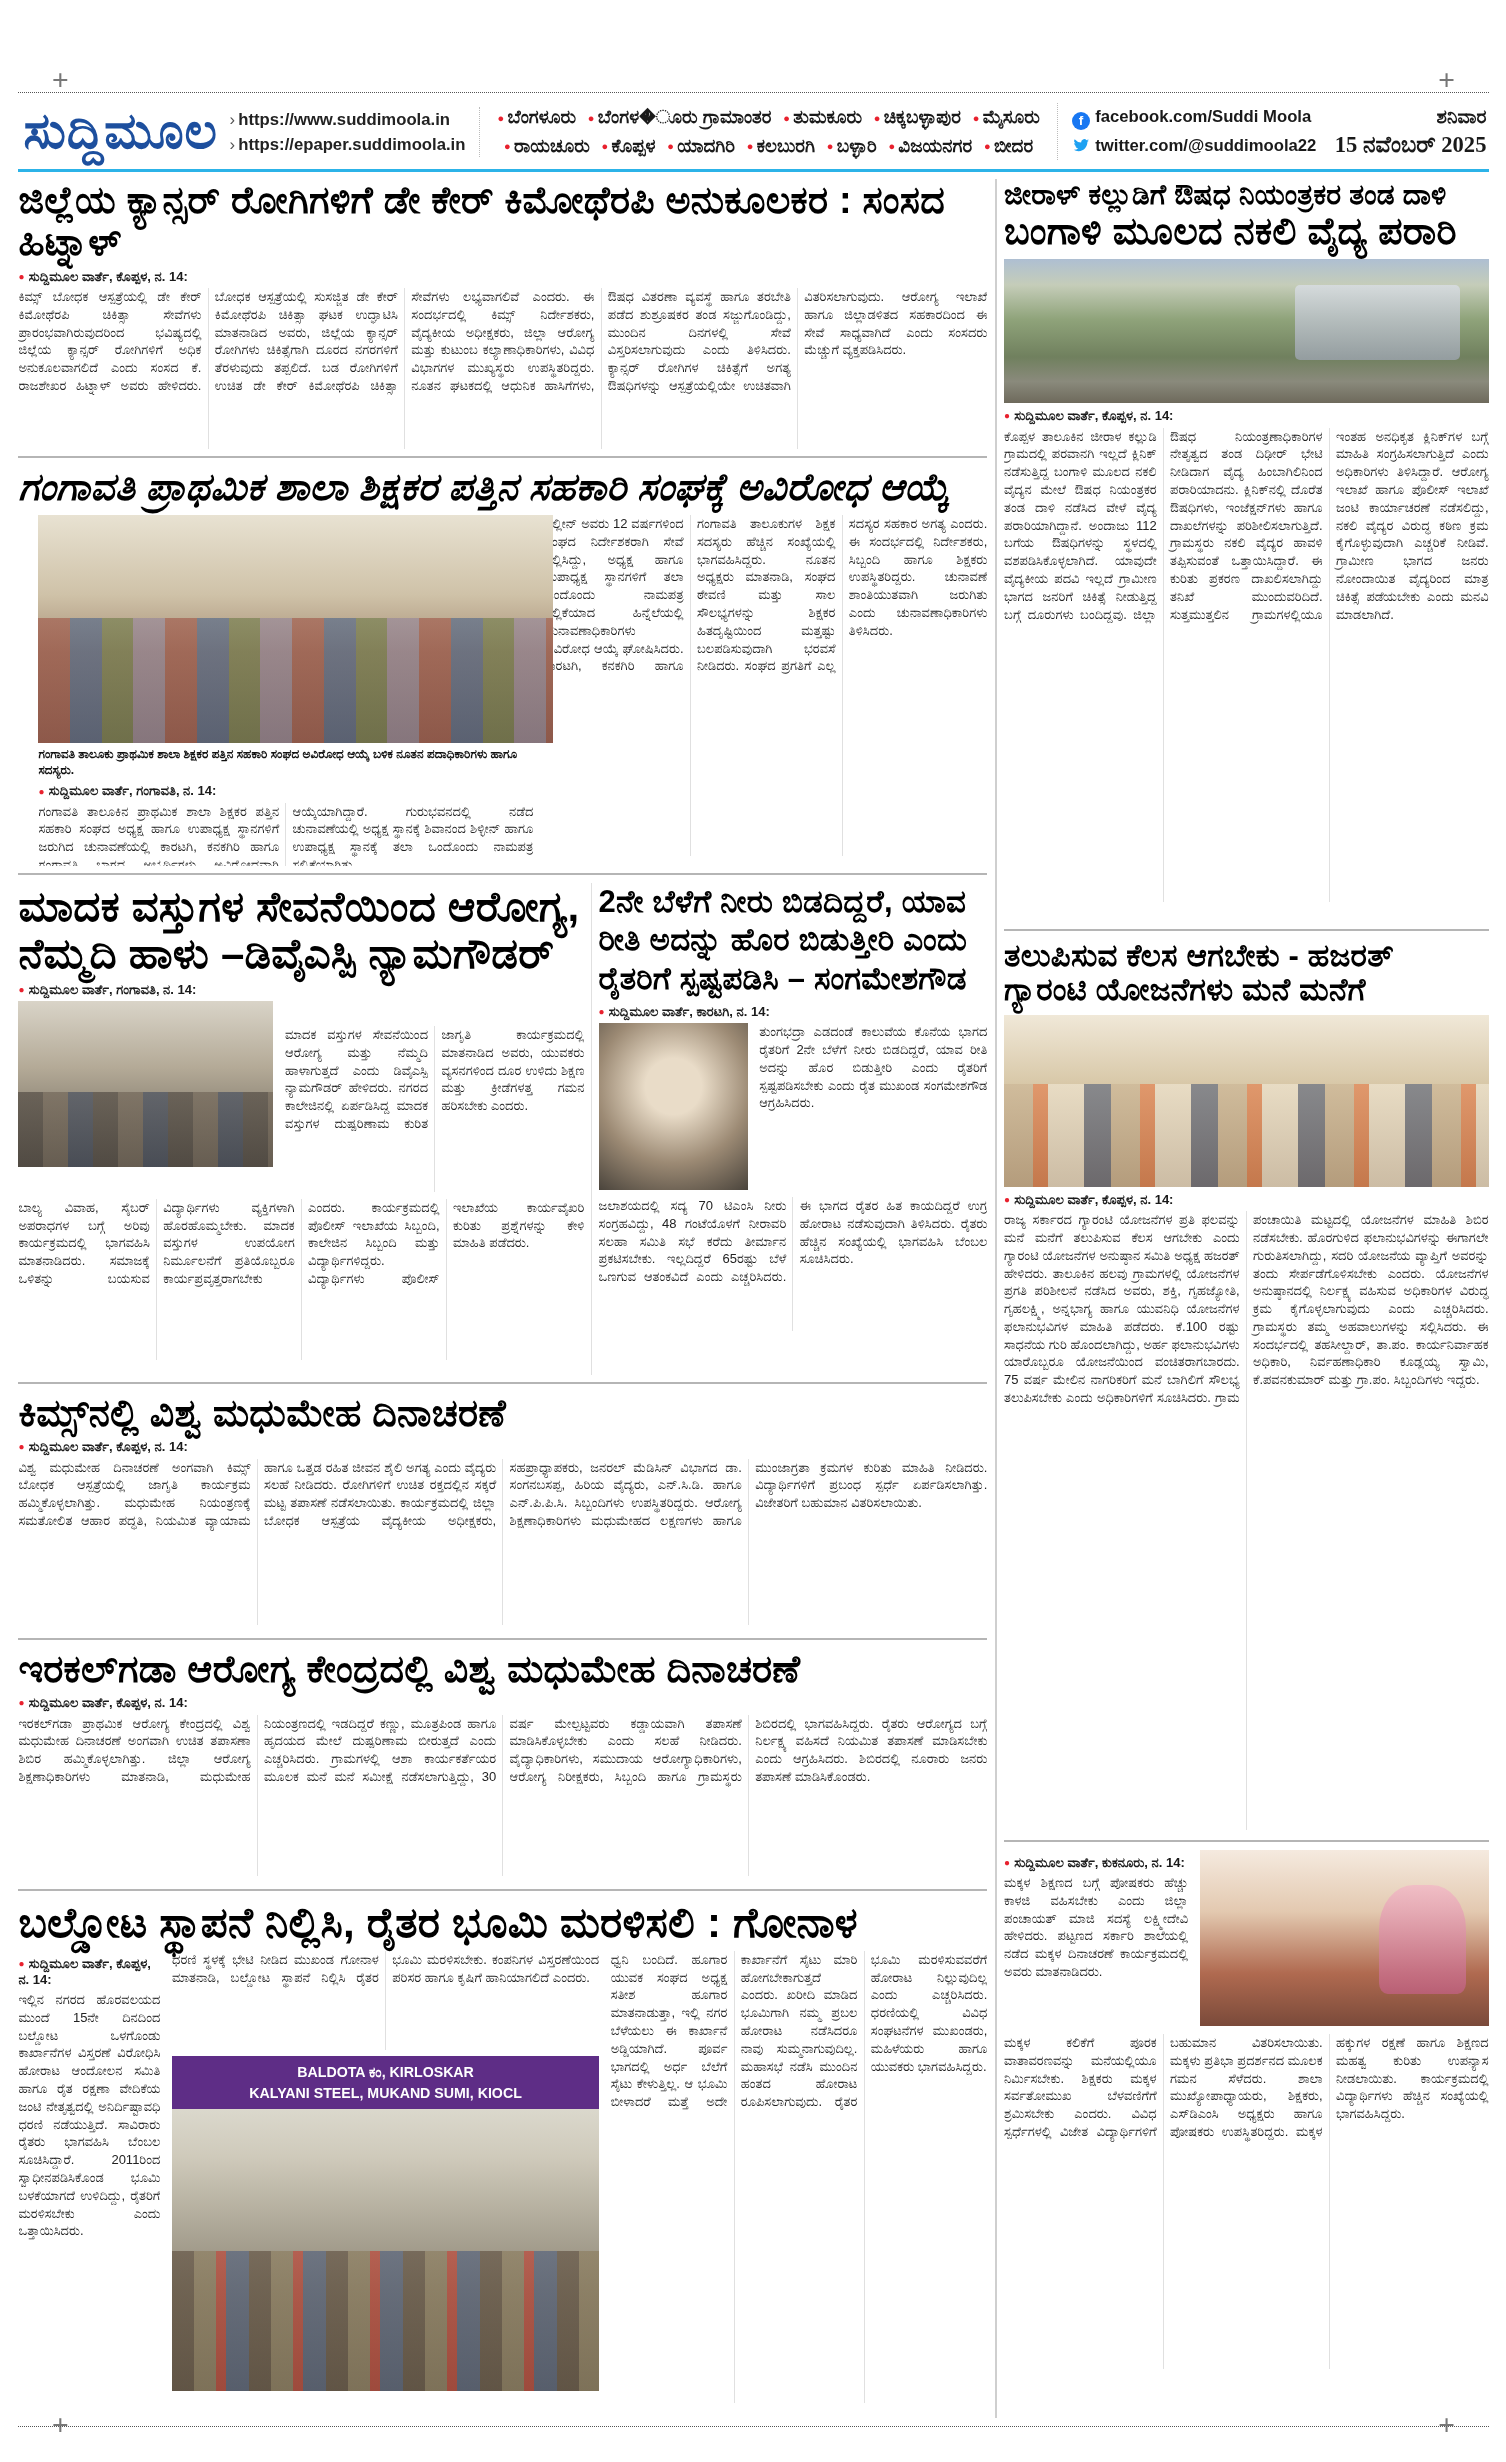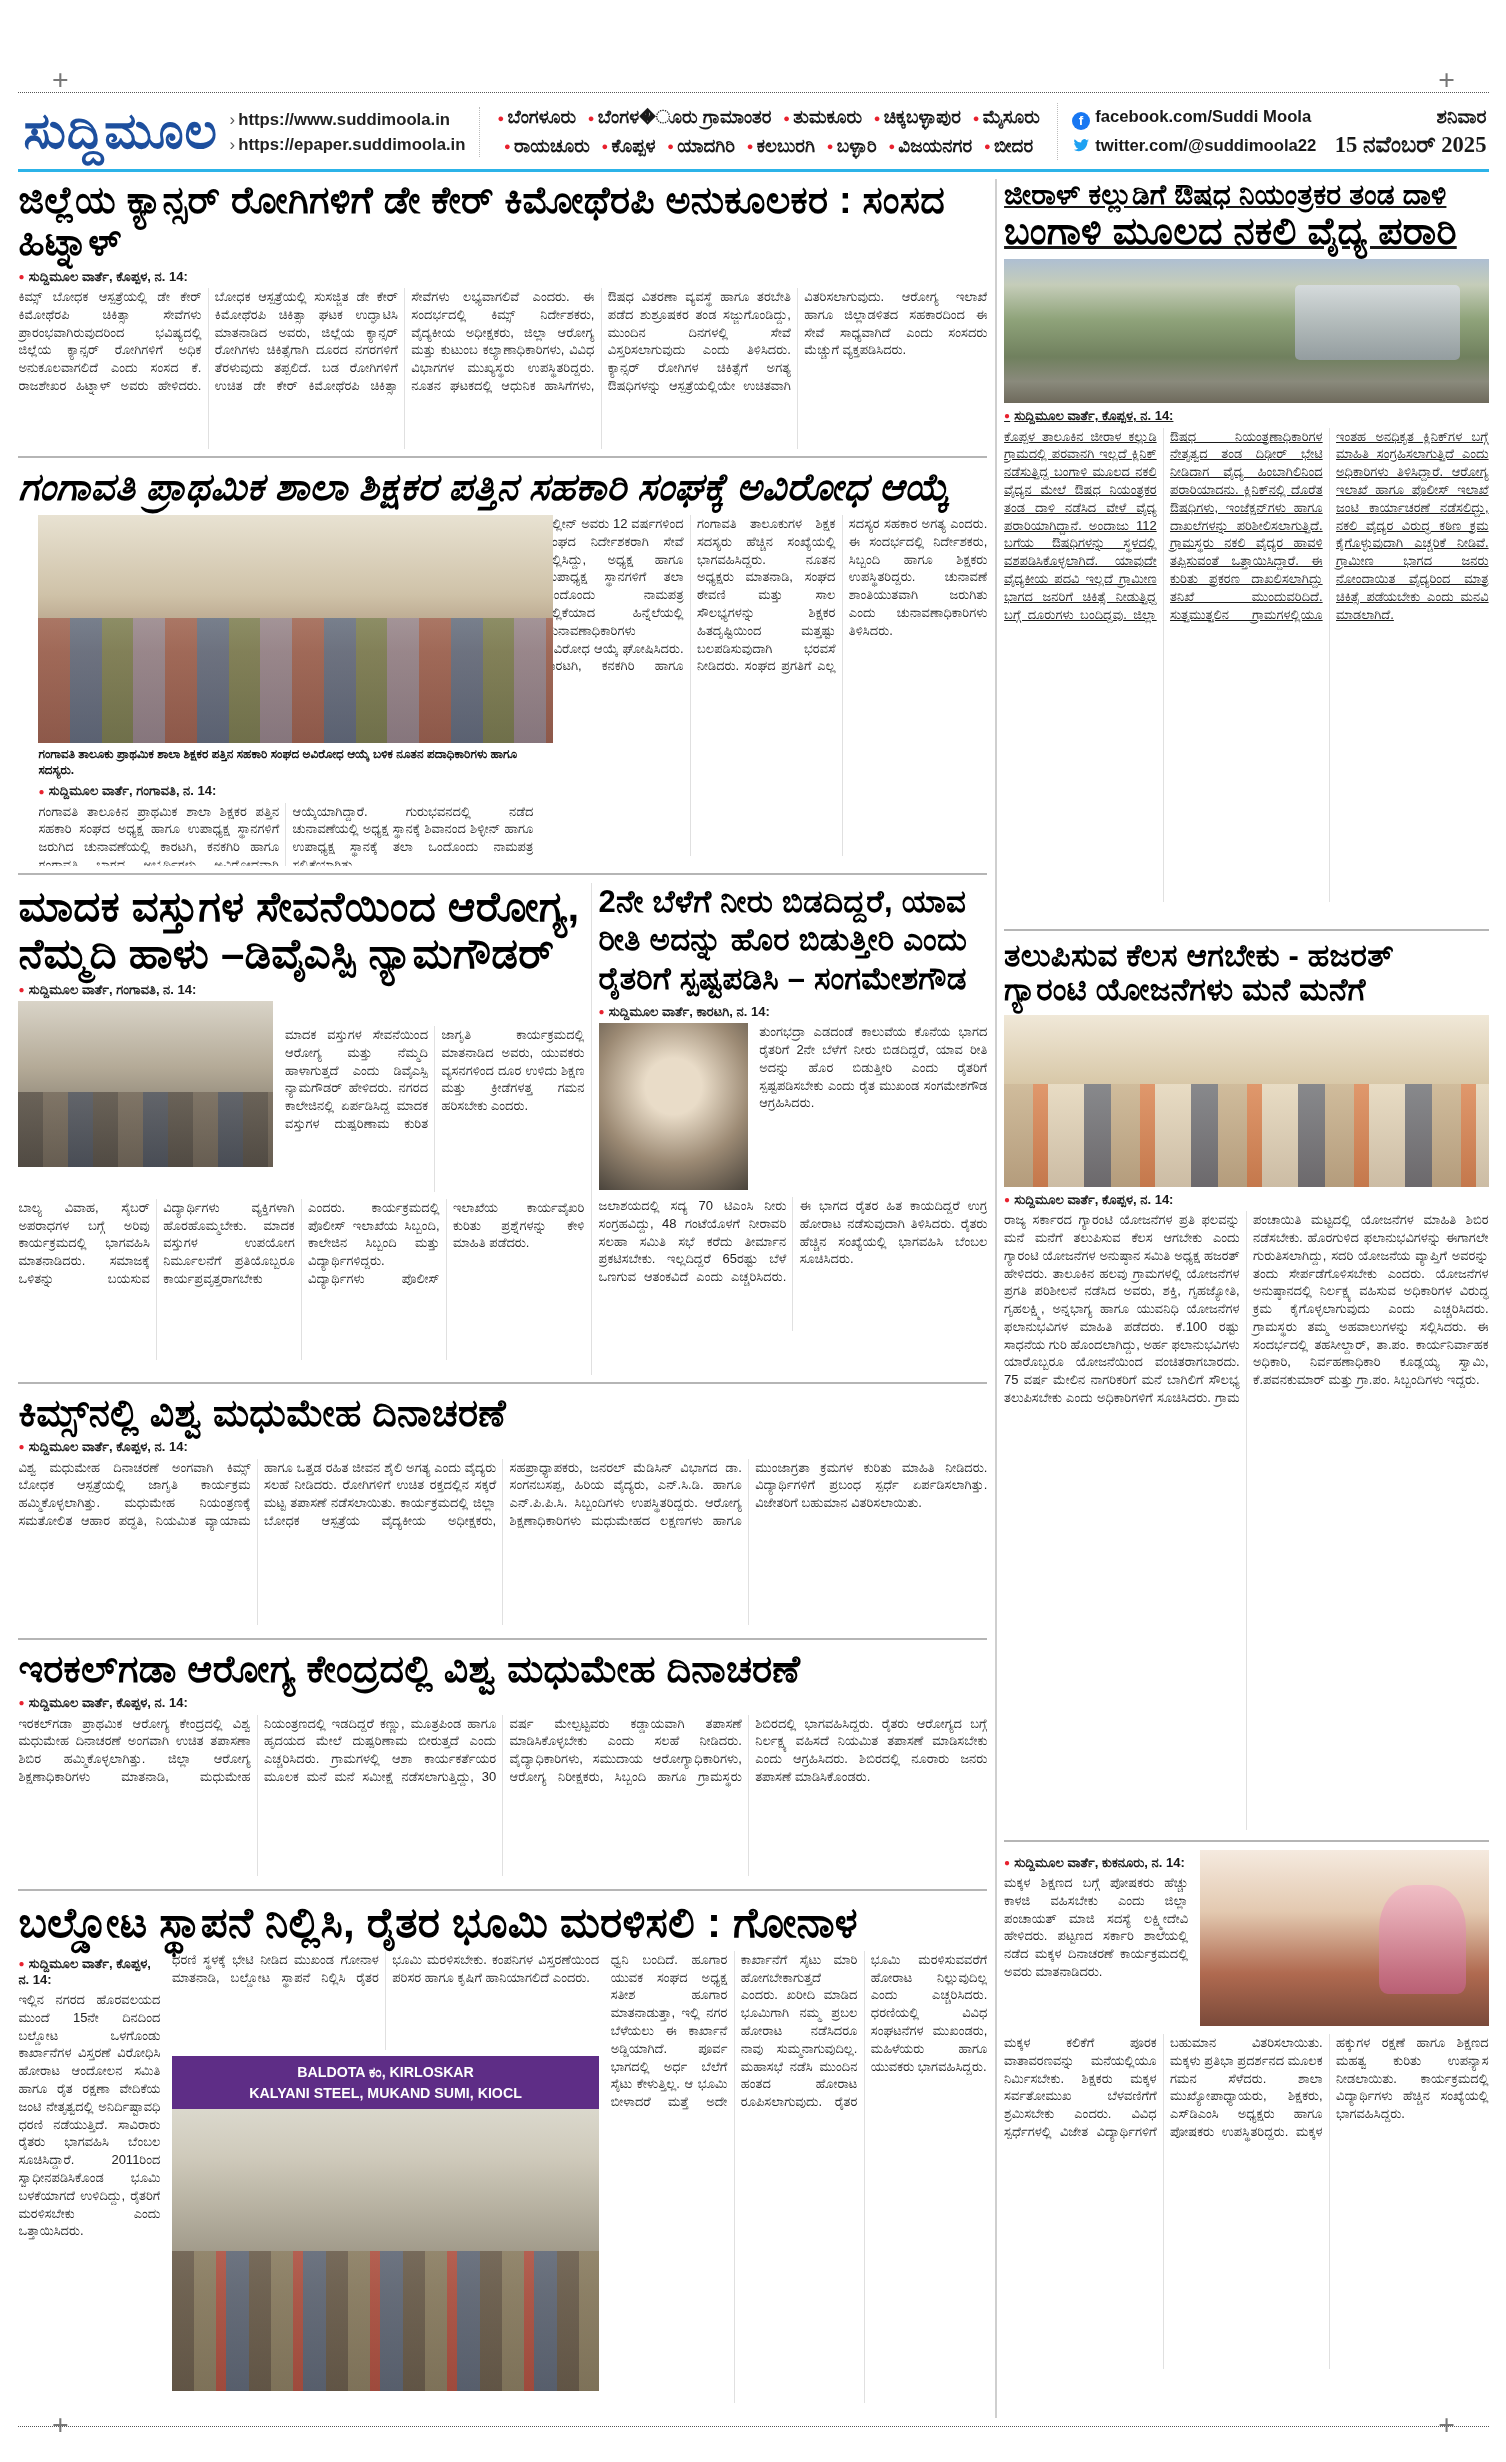--- a/index.html
+++ b/index.html
@@ -218,21 +218,21 @@
             <div class="gap"></div>
             <div class="body-txt c3" style="flex:1; height:452px;">ಧ್ವನಿ ಬಂದಿದೆ. ಹೂಗಾರ ಯುವಕ ಸಂಘದ ಅಧ್ಯಕ್ಷ ಸತೀಶ ಹೂಗಾರ ಮಾತನಾಡುತ್ತಾ, ಇಲ್ಲಿ ನಗರ ಬೆಳೆಯಲು ಈ ಕಾರ್ಖಾನೆ ಅಡ್ಡಿಯಾಗಿದೆ. ಪೂರ್ವ ಭಾಗದಲ್ಲಿ ಅರ್ಧ ಬೆಲೆಗೆ ಸೈಟು ಕೇಳುತ್ತಿಲ್ಲ. ಆ ಭೂಮಿ ಬೀಳಾದರೆ ಮತ್ತೆ ಅದೇ ಕಾರ್ಖಾನೆಗೆ ಸೈಟು ಮಾರಿ ಹೋಗಬೇಕಾಗುತ್ತದೆ ಎಂದರು. ಖರೀದಿ ಮಾಡಿದ ಭೂಮಿಗಾಗಿ ನಮ್ಮ ಪ್ರಬಲ ಹೋರಾಟ ನಡೆಸಿದರೂ ನಾವು ಸುಮ್ಮನಾಗುವುದಿಲ್ಲ. ಮಹಾಸಭೆ ನಡೆಸಿ ಮುಂದಿನ ಹಂತದ ಹೋರಾಟ ರೂಪಿಸಲಾಗುವುದು. ರೈತರ ಭೂಮಿ ಮರಳಿಸುವವರೆಗೆ ಹೋರಾಟ ನಿಲ್ಲುವುದಿಲ್ಲ ಎಂದು ಎಚ್ಚರಿಸಿದರು. ಧರಣಿಯಲ್ಲಿ ವಿವಿಧ ಸಂಘಟನೆಗಳ ಮುಖಂಡರು, ಮಹಿಳೆಯರು ಹಾಗೂ ಯುವಕರು ಭಾಗವಹಿಸಿದ್ದರು.</div>
           </div>
         </div>
       </div>
 
       <div class="vsep"></div>
 
       <div class="rz">
 
-        <div style="height:743px; overflow:hidden;text-decoration:underline;">
+        <div style="height:743px; overflow:hidden;">
           <h2>
             <span class="h34" style="display:block;">ಜೀರಾಳ್ ಕಲ್ಲುಡಿಗೆ ಔಷಧ ನಿಯಂತ್ರಕರ ತಂಡ ದಾಳಿ</span>
             <span class="h46" style="display:block;">ಬಂಗಾಳಿ ಮೂಲದ ನಕಲಿ ವೈದ್ಯ ಪರಾರಿ</span>
           </h2>
           <div class="ph ph-crowd-road" style="width:100%; height:144px; margin-top:6.7px;"></div>
           <div class="by">ಸುದ್ದಿಮೂಲ ವಾರ್ತೆ, ಕೊಪ್ಪಳ, ನ. 14:</div>
           <div class="body-txt c3" style="height:474px;">ಕೊಪ್ಪಳ ತಾಲೂಕಿನ ಜೀರಾಳ ಕಲ್ಲುಡಿ ಗ್ರಾಮದಲ್ಲಿ ಪರವಾನಗಿ ಇಲ್ಲದೆ ಕ್ಲಿನಿಕ್ ನಡೆಸುತ್ತಿದ್ದ ಬಂಗಾಳಿ ಮೂಲದ ನಕಲಿ ವೈದ್ಯನ ಮೇಲೆ ಔಷಧ ನಿಯಂತ್ರಕರ ತಂಡ ದಾಳಿ ನಡೆಸಿದ ವೇಳೆ ವೈದ್ಯ ಪರಾರಿಯಾಗಿದ್ದಾನೆ. ಅಂದಾಜು 112 ಬಗೆಯ ಔಷಧಿಗಳನ್ನು ಸ್ಥಳದಲ್ಲಿ ವಶಪಡಿಸಿಕೊಳ್ಳಲಾಗಿದೆ. ಯಾವುದೇ ವೈದ್ಯಕೀಯ ಪದವಿ ಇಲ್ಲದೆ ಗ್ರಾಮೀಣ ಭಾಗದ ಜನರಿಗೆ ಚಿಕಿತ್ಸೆ ನೀಡುತ್ತಿದ್ದ ಬಗ್ಗೆ ದೂರುಗಳು ಬಂದಿದ್ದವು. ಜಿಲ್ಲಾ ಔಷಧ ನಿಯಂತ್ರಣಾಧಿಕಾರಿಗಳ ನೇತೃತ್ವದ ತಂಡ ದಿಢೀರ್ ಭೇಟಿ ನೀಡಿದಾಗ ವೈದ್ಯ ಹಿಂಬಾಗಿಲಿನಿಂದ ಪರಾರಿಯಾದನು. ಕ್ಲಿನಿಕ್‌ನಲ್ಲಿ ದೊರೆತ ಔಷಧಿಗಳು, ಇಂಜೆಕ್ಷನ್‌ಗಳು ಹಾಗೂ ದಾಖಲೆಗಳನ್ನು ಪರಿಶೀಲಿಸಲಾಗುತ್ತಿದೆ. ಗ್ರಾಮಸ್ಥರು ನಕಲಿ ವೈದ್ಯರ ಹಾವಳಿ ತಪ್ಪಿಸುವಂತೆ ಒತ್ತಾಯಿಸಿದ್ದಾರೆ. ಈ ಕುರಿತು ಪ್ರಕರಣ ದಾಖಲಿಸಲಾಗಿದ್ದು ತನಿಖೆ ಮುಂದುವರಿದಿದೆ. ಸುತ್ತಮುತ್ತಲಿನ ಗ್ರಾಮಗಳಲ್ಲಿಯೂ ಇಂತಹ ಅನಧಿಕೃತ ಕ್ಲಿನಿಕ್‌ಗಳ ಬಗ್ಗೆ ಮಾಹಿತಿ ಸಂಗ್ರಹಿಸಲಾಗುತ್ತಿದೆ ಎಂದು ಅಧಿಕಾರಿಗಳು ತಿಳಿಸಿದ್ದಾರೆ. ಆರೋಗ್ಯ ಇಲಾಖೆ ಹಾಗೂ ಪೊಲೀಸ್ ಇಲಾಖೆ ಜಂಟಿ ಕಾರ್ಯಾಚರಣೆ ನಡೆಸಲಿದ್ದು, ನಕಲಿ ವೈದ್ಯರ ವಿರುದ್ಧ ಕಠಿಣ ಕ್ರಮ ಕೈಗೊಳ್ಳುವುದಾಗಿ ಎಚ್ಚರಿಕೆ ನೀಡಿವೆ. ಗ್ರಾಮೀಣ ಭಾಗದ ಜನರು ನೋಂದಾಯಿತ ವೈದ್ಯರಿಂದ ಮಾತ್ರ ಚಿಕಿತ್ಸೆ ಪಡೆಯಬೇಕು ಎಂದು ಮನವಿ ಮಾಡಲಾಗಿದೆ.</div>
         </div>
 
         <hr class="art-rule">

